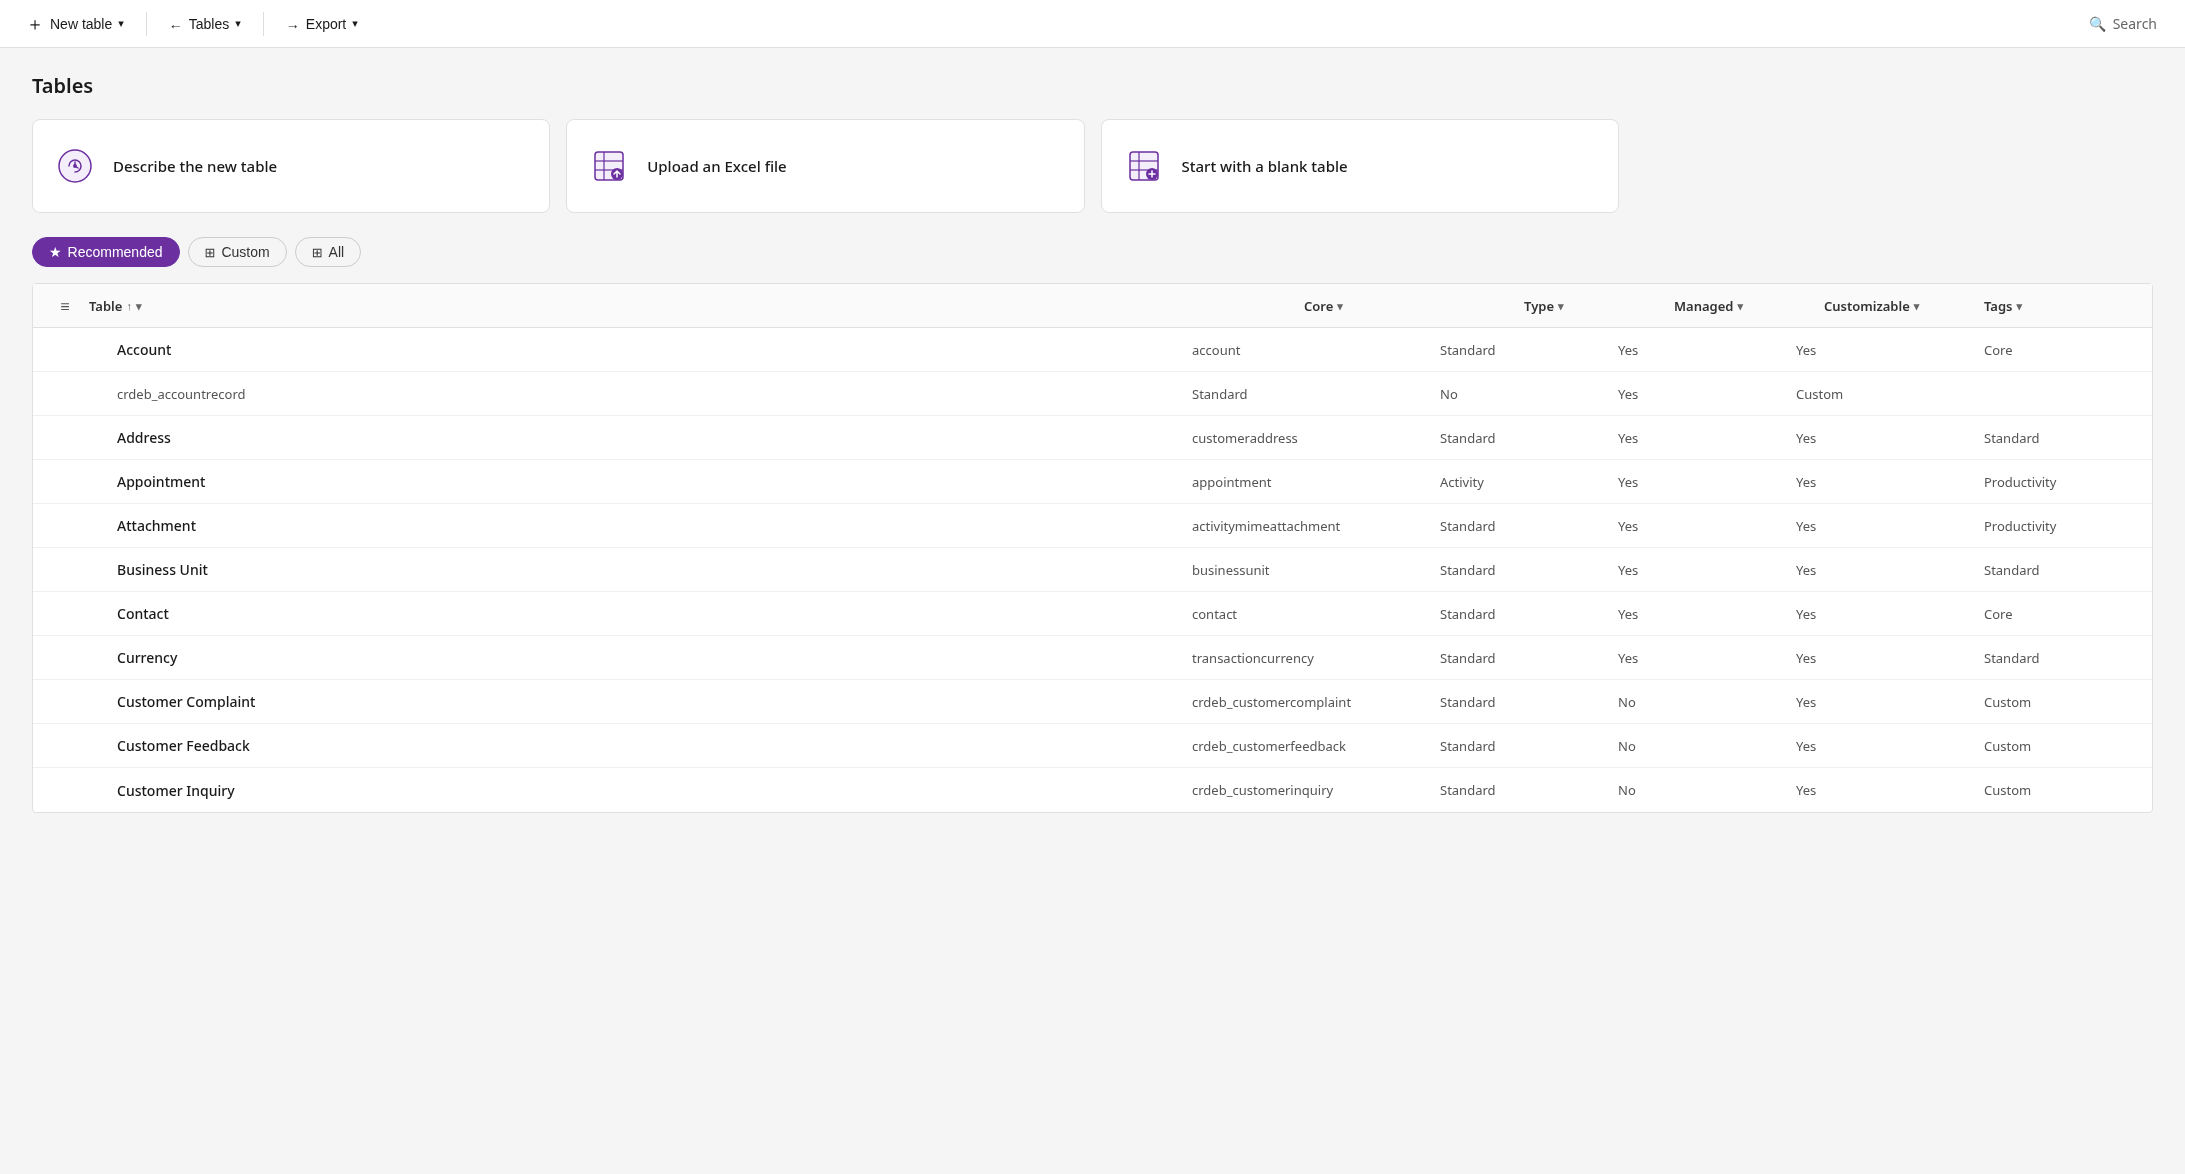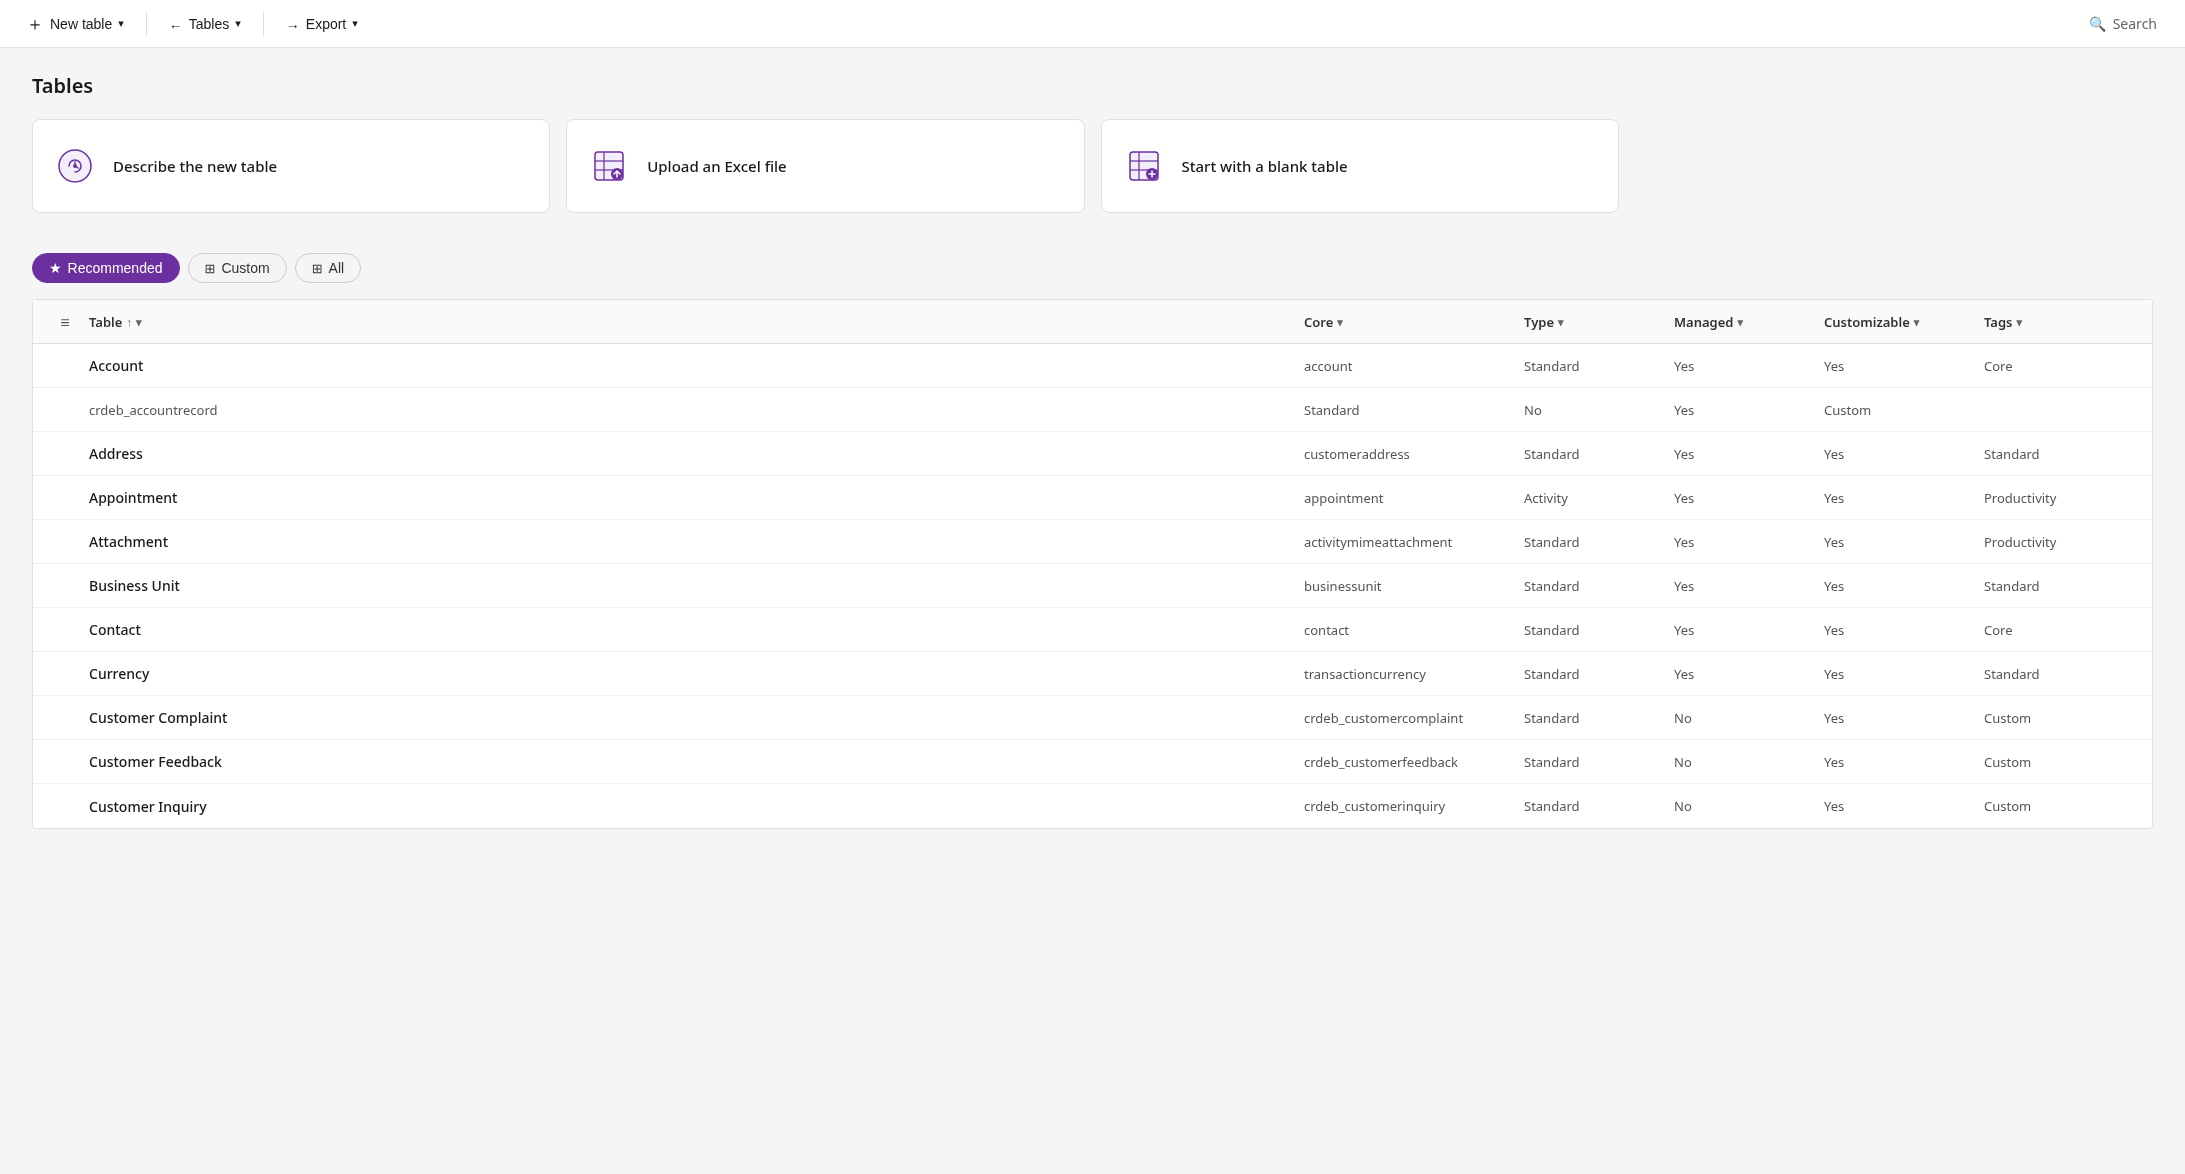--- a/index.html
+++ b/index.html
@@ -52,21 +52,21 @@
       font-weight: 600;
       margin-bottom: 20px;
       color: #1a1a1a;
     }
 
     
     .action-cards {
       display: grid;
       grid-template-columns: repeat(4, 1fr);
       gap: 16px;
-      margin-bottom: 40px;
+      margin-bottom: 24px;
     }
     .action-card {
       background: #fff;
       border: 1px solid #e0e0e0;
       border-radius: 8px;
       padding: 24px 20px;
       display: flex;
       align-items: center;
       gap: 16px;
       cursor: pointer;
@@ -140,20 +140,21 @@
       user-select: none;
     }
     .col-header .sort-icon { font-size: 11px; color: #666; }
     .table-row {
       display: grid;
       grid-template-columns: 48px 1fr 220px 150px 150px 160px 160px;
       padding: 0 8px;
       min-height: 44px;
       align-items: center;
       border-bottom: 1px solid #f0f0f0;
+      gap: 28px;
     }
     .table-row:last-child { border-bottom: none; }
     .cell-primary {
       font-size: 14px;
       font-weight: 500;
       color: #1a1a1a;
       display: flex;
       align-items: center;
       gap: 8px;
     }

